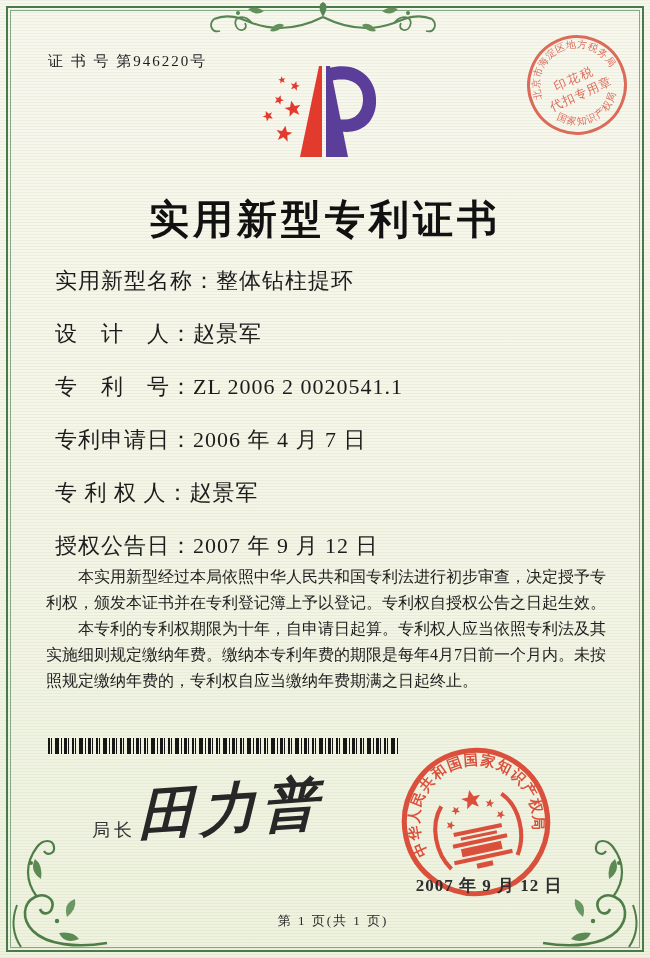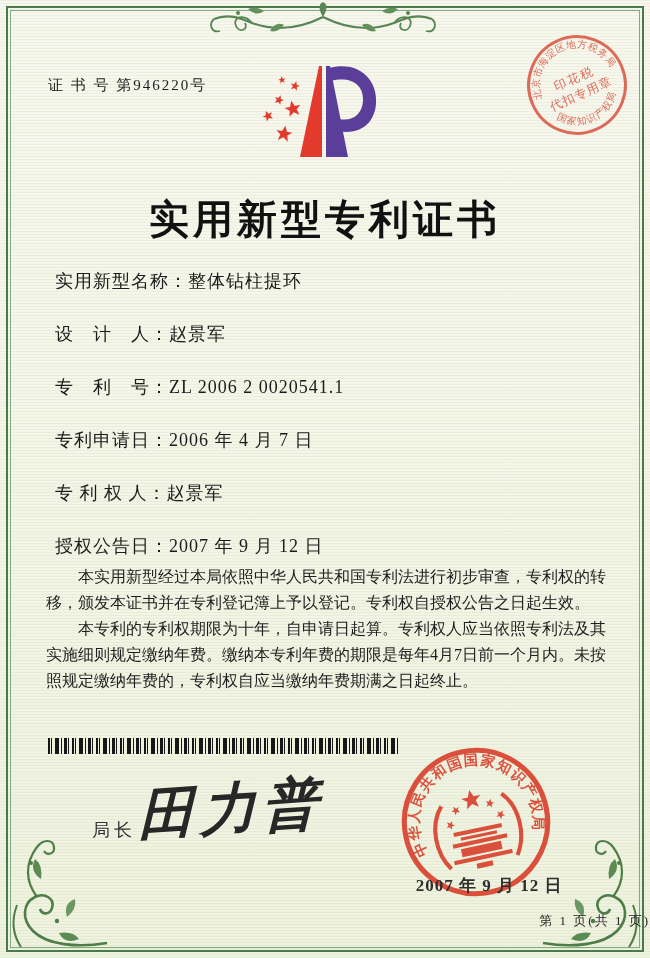--- a/index.html
+++ b/index.html
@@ -11,28 +11,28 @@
   .page::before{
     content:""; position:absolute; inset:0; pointer-events:none;
     background:repeating-linear-gradient(0deg, rgba(140,170,110,.10) 0 1px, rgba(0,0,0,0) 1px 3px);
   }
   .frame-outer{position:absolute; inset:6px; border:2px solid #4a7a4c; pointer-events:none;}
   .frame-inner{position:absolute; inset:10px; border:1px solid #82aa82; pointer-events:none;}
   .top-garland{position:absolute; left:204px; top:1px; width:238px; height:36px;}
   .flourish{position:absolute; bottom:7px; width:105px; height:118px;}
   .flourish.bl{left:7px;}
   .flourish.br{right:7px; transform:scaleX(-1);}
-  .cert-number{position:absolute; left:48px; top:76px; font-size:15px; letter-spacing:2px; color:#1d1d1d;}
+  .cert-number{position:absolute; left:48px; top:52px; font-size:15px; letter-spacing:2px; color:#1d1d1d;}
   .logo{position:absolute; left:256px; top:54px; width:130px; height:132px;}
   .title{
     position:absolute; left:0; right:0; top:180px; text-align:center;
     font-size:40px; font-weight:bold; letter-spacing:4px; color:#111;margin-top:12px;
   }
   .fields{position:absolute; left:55px; top:270px; right:40px;}
-  .field-row{height:22px; line-height:22px; margin-bottom:31px; font-size:18px; white-space:nowrap;}
+  .field-row{height:22px; line-height:22px; margin-bottom:31px; font-size:22px; white-space:nowrap;}
   .field-label{letter-spacing:1px; color:#1c1c1c;}
   .field-value{letter-spacing:1px; color:#1c1c1c;}
   .body-text{position:absolute; left:46px; right:44px; top:564px; font-size:16px; line-height:26px; text-align:justify; color:#1e1e1e;}
   .body-text p{margin:0; text-indent:2em;}
   .barcode{
     position:absolute; left:48px; top:738px; width:352px; height:16px;
     background:repeating-linear-gradient(90deg,
       #161616 0 2px, rgba(0,0,0,0) 2px 3px,
       #161616 3px 4px, rgba(0,0,0,0) 4px 7px,
       #161616 7px 11px, rgba(0,0,0,0) 11px 13px,
@@ -42,21 +42,21 @@
   }
   .commissioner-label{position:absolute; left:92px; top:818px; font-size:18px; letter-spacing:4px; color:#333;}
   .signature{
     position:absolute; left:138px; top:772px; font-size:56px; color:#272727;
     font-style:italic; font-weight:bold; transform:rotate(-4deg) skewX(-4deg);
     font-family:"DejaVu Sans", sans-serif; letter-spacing:6px; white-space:nowrap;
   }
   .office-seal{position:absolute; left:388px; top:734px; width:176px; height:176px; transform:rotate(-12deg); opacity:.88;}
   .tax-stamp{position:absolute; left:498px; top:6px; width:158px; height:158px; transform:rotate(-24deg); opacity:.85;}
   .issue-date{position:absolute; left:404px; top:874px; width:170px; text-align:center; font-size:17px; letter-spacing:1px; color:#2e2e2e; font-weight:bold;}
-  .page-footer{position:absolute; left:16px; right:0; top:912px; text-align:right; font-size:13px; letter-spacing:2px; color:#2a2a2a;}
+  .page-footer{position:absolute; left:16px; right:0; top:912px; text-align:center; font-size:13px; letter-spacing:2px; color:#2a2a2a;}
   svg text{font-family:"Liberation Serif", serif;}
 </style>
 </head>
 <body>
 
 <div class="page">
 
   <svg width="0" height="0" style="position:absolute">
     <defs>
       <path id="star5" d="M0,-10 L2.9,-3.1 L9.5,-3.1 L4.2,1.2 L5.9,8.1 L0,4 L-5.9,8.1 L-4.2,1.2 L-9.5,-3.1 L-2.9,-3.1 Z"></path>
@@ -131,21 +131,21 @@
   <div class="fields">
     <div class="field-row"><span class="field-label">实用新型名称：</span><span class="field-value">整体钻柱提环</span></div>
     <div class="field-row"><span class="field-label">设　计　人：</span><span class="field-value">赵景军</span></div>
     <div class="field-row"><span class="field-label">专　利　号：</span><span class="field-value">ZL 2006 2 0020541.1</span></div>
     <div class="field-row"><span class="field-label">专利申请日：</span><span class="field-value">2006 年 4 月 7 日</span></div>
     <div class="field-row"><span class="field-label">专 利 权 人：</span><span class="field-value">赵景军</span></div>
     <div class="field-row"><span class="field-label">授权公告日：</span><span class="field-value">2007 年 9 月 12 日</span></div>
   </div>
 
   <div class="body-text">
-    <p>本实用新型经过本局依照中华人民共和国专利法进行初步审查，专利权的转移，颁发本证书并在专利登记簿上予以登记。专利权自授权公告之日起生效。</p>
+    <p>本实用新型经过本局依照中华人民共和国专利法进行初步审查，决定授予专利权，颁发本证书并在专利登记簿上予以登记。专利权自授权公告之日起生效。</p>
     <p>本专利的专利权期限为十年，自申请日起算。专利权人应当依照专利法及其实施细则规定缴纳年费。缴纳本专利年费的期限是每年4月7日前一个月内。未按照规定缴纳年费的，专利权自应当缴纳年费期满之日起终止。</p>
   </div>
 
   <div class="barcode"></div>
 
   <div class="commissioner-label">局长</div>
   <div class="signature">田力普</div>
 
   <svg class="office-seal" viewBox="0 0 172 172">
     <circle cx="86" cy="86" r="70" fill="none" stroke="#d93a26" stroke-width="5"></circle>

